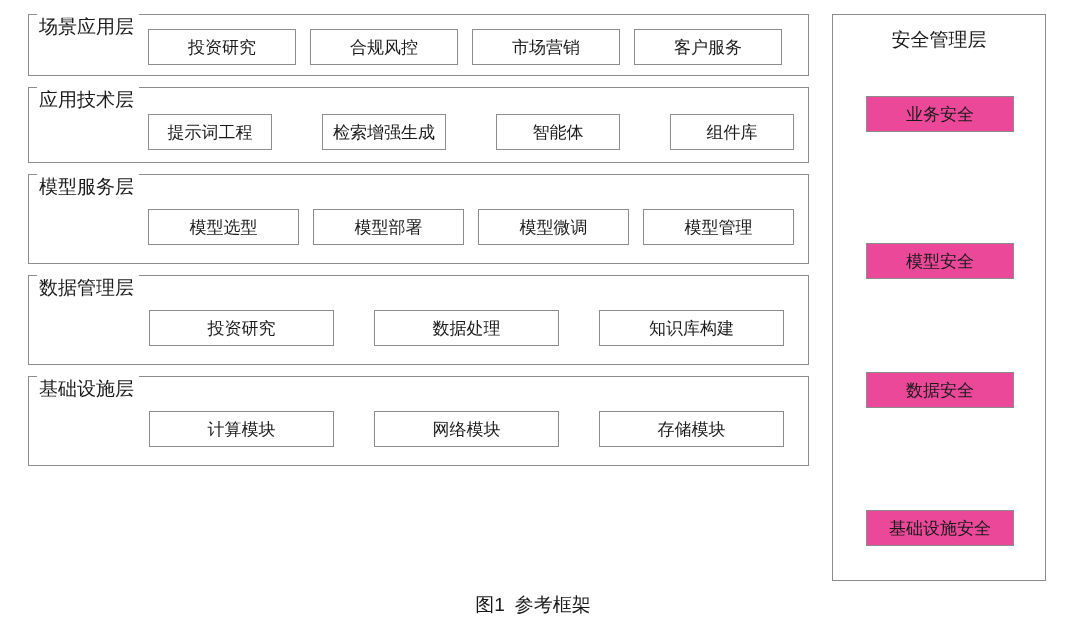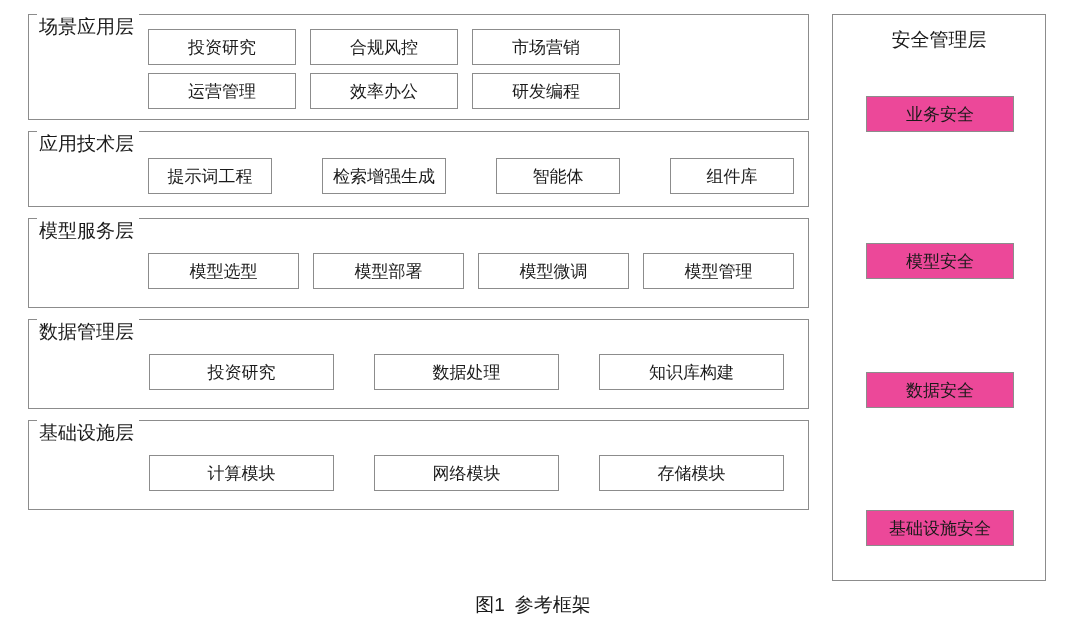--- a/index.html
+++ b/index.html
@@ -169,25 +169,21 @@
 
   <div class="layer-stack">
 
     <div class="layer layer-scene">
       <div class="layer-label">场景应用层</div>
       <div class="layer-body">
         <div class="row">
           <div class="cell">投资研究</div>
           <div class="cell">合规风控</div>
           <div class="cell">市场营销</div>
-        </div>
-        <div class="row">
-          <div class="cell">运营管理</div>
-          <div class="cell">效率办公</div>
-          <div class="cell">研发编程</div>
+          <div class="cell">客户服务</div>
         </div>
       </div>
     </div>
 
     <div class="layer layer-apptech">
       <div class="layer-label">应用技术层</div>
       <div class="layer-body">
         <div class="row">
           <div class="cell">提示词工程</div>
           <div class="cell">检索增强生成</div>

